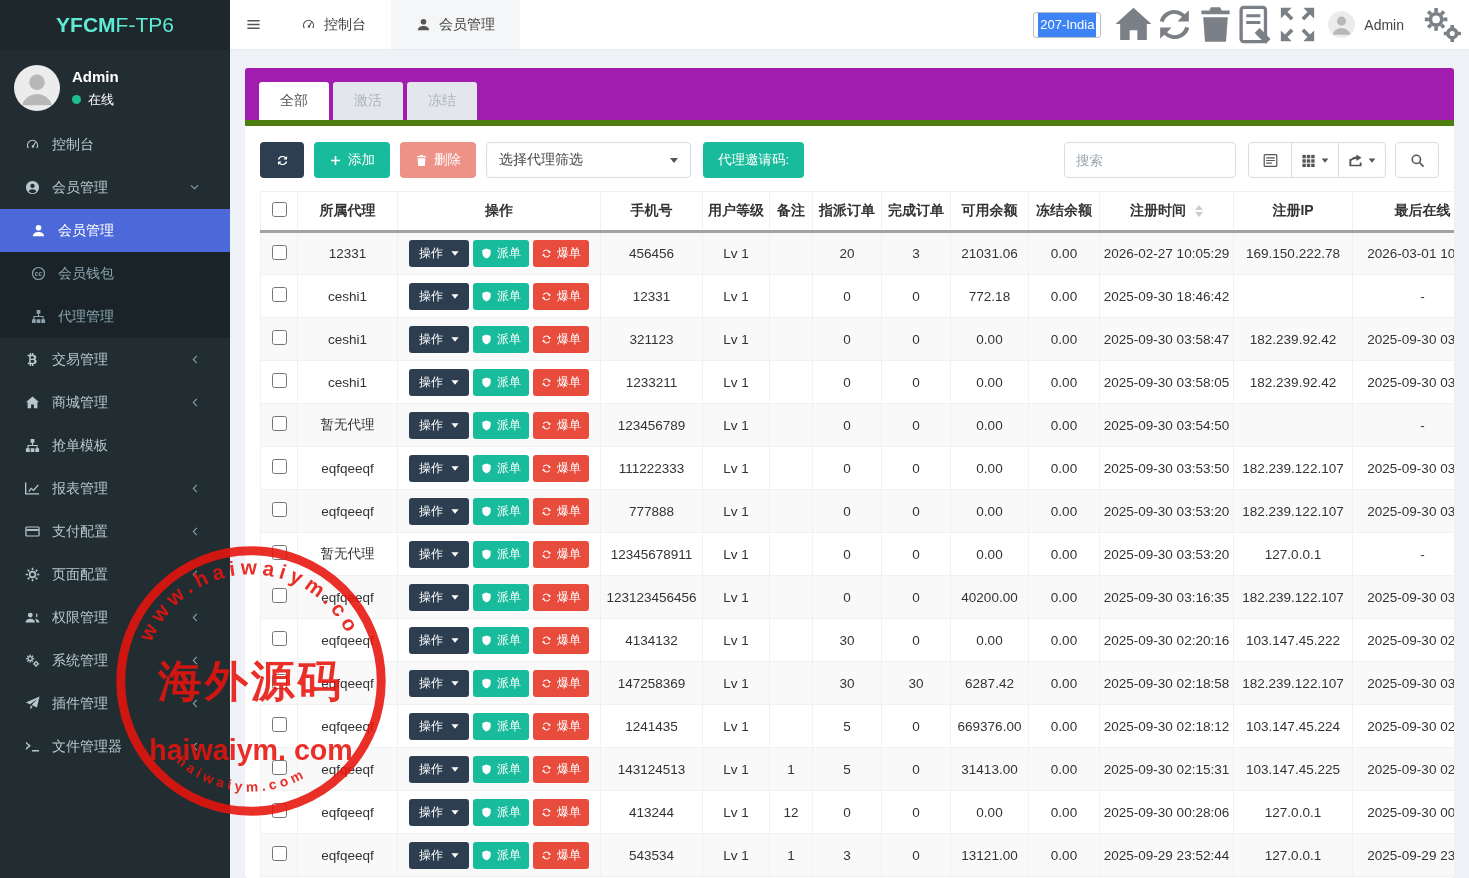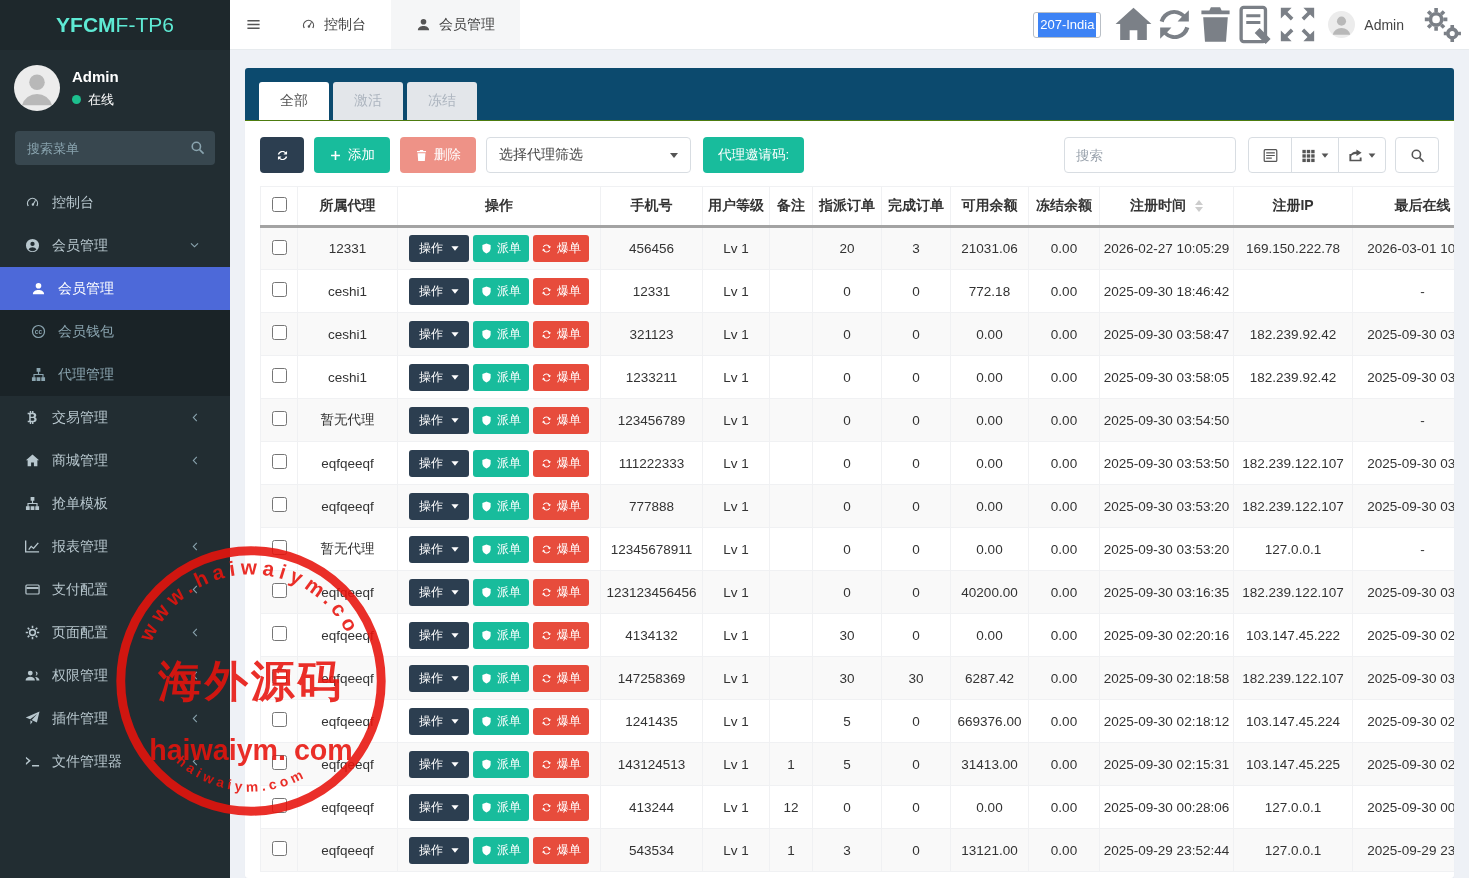--- a/index.html
+++ b/index.html
@@ -45,21 +45,21 @@
   .fake-input { width:68px; height:26px; border:1px solid #b9bfc6; border-radius:3px; background:#fff; display:flex; align-items:center; justify-content:center; margin-right:12px; cursor:text; overflow:hidden; }
   .fake-input span { background:#3d83f5; color:#fff; font-size:13px; padding:14px 2px; white-space:nowrap; }
   .nav-ico { width:41px; height:50px; display:flex; align-items:center; justify-content:center; color:#7b8087; cursor:pointer; }
   .avatar-sm { width:27px; height:27px; border-radius:50%; background:#ececec; overflow:hidden; margin:0 9px 0 10px; flex:none; }
   .avatar-sm svg { width:27px; height:27px; }
   .nav-user { font-size:14px; color:#444; margin-right:18px; cursor:pointer; }
 
   
   .content { position:absolute; top:50px; left:0; right:0; bottom:0; padding:18px 15px 0; background:#eef1f6; }
   .panel { background:#fff; border-radius:3px; height:100%; box-shadow:0 1px 1px rgba(0,0,0,.04); overflow:hidden; }
-  .panel-tabs { background:#0c4a6e; padding:14px 14px 0; display:flex; border-bottom:1px solid #4d7c0f; }
+  .panel-tabs { background:#a21caf; padding:14px 14px 0; display:flex; border-bottom:6px solid #4d7c0f; }
   .ptab { padding:10px 21px; font-size:14px; color:#adb5bf; background:#e3e6ea; border-radius:3px 3px 0 0; margin-right:4px; cursor:pointer; }
   .ptab.active { background:#fff; color:#555; }
   .panel-body { padding:16px 0 0 15px; }
 
   
   .toolbar { display:flex; align-items:center; margin-bottom:13px; padding-right:15px; }
   .btn { height:36px; border:none; border-radius:4px; color:#fff; font-size:13.5px; display:inline-flex; align-items:center; gap:6px; padding:0 15px; cursor:pointer; }
   .btn .icn svg { width:13px; height:13px; }
   .btn-refresh { background:#2c3e50; width:44px; justify-content:center; padding:0; }
   .btn-add { background:#18bc9c; margin-left:10px; }
@@ -116,29 +116,20 @@
           <circle cx="8" cy="6" r="2.7" fill="#b8b8b8"></circle>
           <path d="M2.8 14a5.4 5.4 0 0 1 10.4 0z" fill="#b8b8b8"></path>
         </svg></div>
     <div>
       <div class="user-name">Admin</div>
       <div class="user-status">
           <span class="dot"></span>
           <span>在线</span>
         </div>
     </div>
-  </div>
-  <div class="menu-search">
-    <input type="text" placeholder="搜索菜单" style="">
-    <span class="icn">
-        <svg viewBox="0 0 16 16">
-          <circle cx="6.8" cy="6.8" r="4.4" fill="none" stroke="currentColor" stroke-width="1.7"></circle>
-          <path d="m10.2 10.2 4.3 4.3" stroke="currentColor" stroke-width="1.7"></path>
-        </svg>
-      </span>
   </div>
   <nav class="menu" id="menu">
       <div class="menu-item">
         <span class="icn">
           <svg viewBox="0 0 16 16">
             <path fill="currentColor" d="M8 3a6 6 0 0 0-6 6c0 1.1.3 2.2.9 3.1l1.2-.7A4.7 4.7 0 1 1 12 11.4l1.2.7c.5-.9.8-2 .8-3.1a6 6 0 0 0-6-6zm2.8 2.4L8.6 8.8a1.3 1.3 0 1 0 1 .7l1.9-3.5z"></path>
           </svg>
         </span>
         <span class="lbl">控制台</span>
       </div>
@@ -259,20 +250,38 @@
           </svg>
         </span>
       </div>
       <div class="menu-item">
         <span class="icn">
           <svg viewBox="0 0 16 16">
             <path fill="currentColor" d="M5.6 8a2.6 2.6 0 1 0 0-5.2A2.6 2.6 0 0 0 5.6 8zm0 1.3c-2.6 0-5 1.3-5 3.9h10c0-2.6-2.4-3.9-5-3.9zM11.3 8.2a2.2 2.2 0 1 0-.1-4.4 3.8 3.8 0 0 1 .1 4.4zM11.9 9.5c1.9.5 3.5 1.6 3.5 3.7h-3.2c0-1.5-.5-2.8-1.5-3.6z"></path>
           </svg>
         </span>
         <span class="lbl">权限管理</span>
+        <span class="icn arrow">
+          <svg viewBox="0 0 16 16">
+            <path fill="currentColor" d="M10.8 2.3 5.2 8l5.6 5.7 1.1-1.1L7.4 8l4.5-4.6z"></path>
+          </svg>
+        </span>
+      </div>
+      <div class="menu-item">
+        <span class="icn">
+          <svg viewBox="0 0 16 16">
+            <g stroke="currentColor" stroke-width="1.4" fill="none">
+              <circle cx="5.5" cy="6" r="2.2"></circle>
+              <path d="M5.5 1.6v1.6M5.5 8.8v1.6M1.1 6h1.6M8.3 6h1.6M2.4 2.9 3.5 4M7.5 8.1l1.1 1.1M8.6 2.9 7.5 4M3.5 8.1 2.4 9.2"></path>
+              <circle cx="11.8" cy="11.5" r="1.7"></circle>
+              <path d="M11.8 8.2v1.2M11.8 13.6v1.2M8.5 11.5h1.2M14 11.5h1.2"></path>
+            </g>
+          </svg>
+        </span>
+        <span class="lbl">系统管理</span>
         <span class="icn arrow">
           <svg viewBox="0 0 16 16">
             <path fill="currentColor" d="M10.8 2.3 5.2 8l5.6 5.7 1.1-1.1L7.4 8l4.5-4.6z"></path>
           </svg>
         </span>
       </div>
       <div class="menu-item">
         <span class="icn">
           <svg viewBox="0 0 16 16">
             <path fill="currentColor" d="M15.5.5.8 6.8l4.7 2 7.5-5.6-5.9 6.5 5.6 2.6zM5.8 9.8v4.7l2.3-3.1z"></path>

